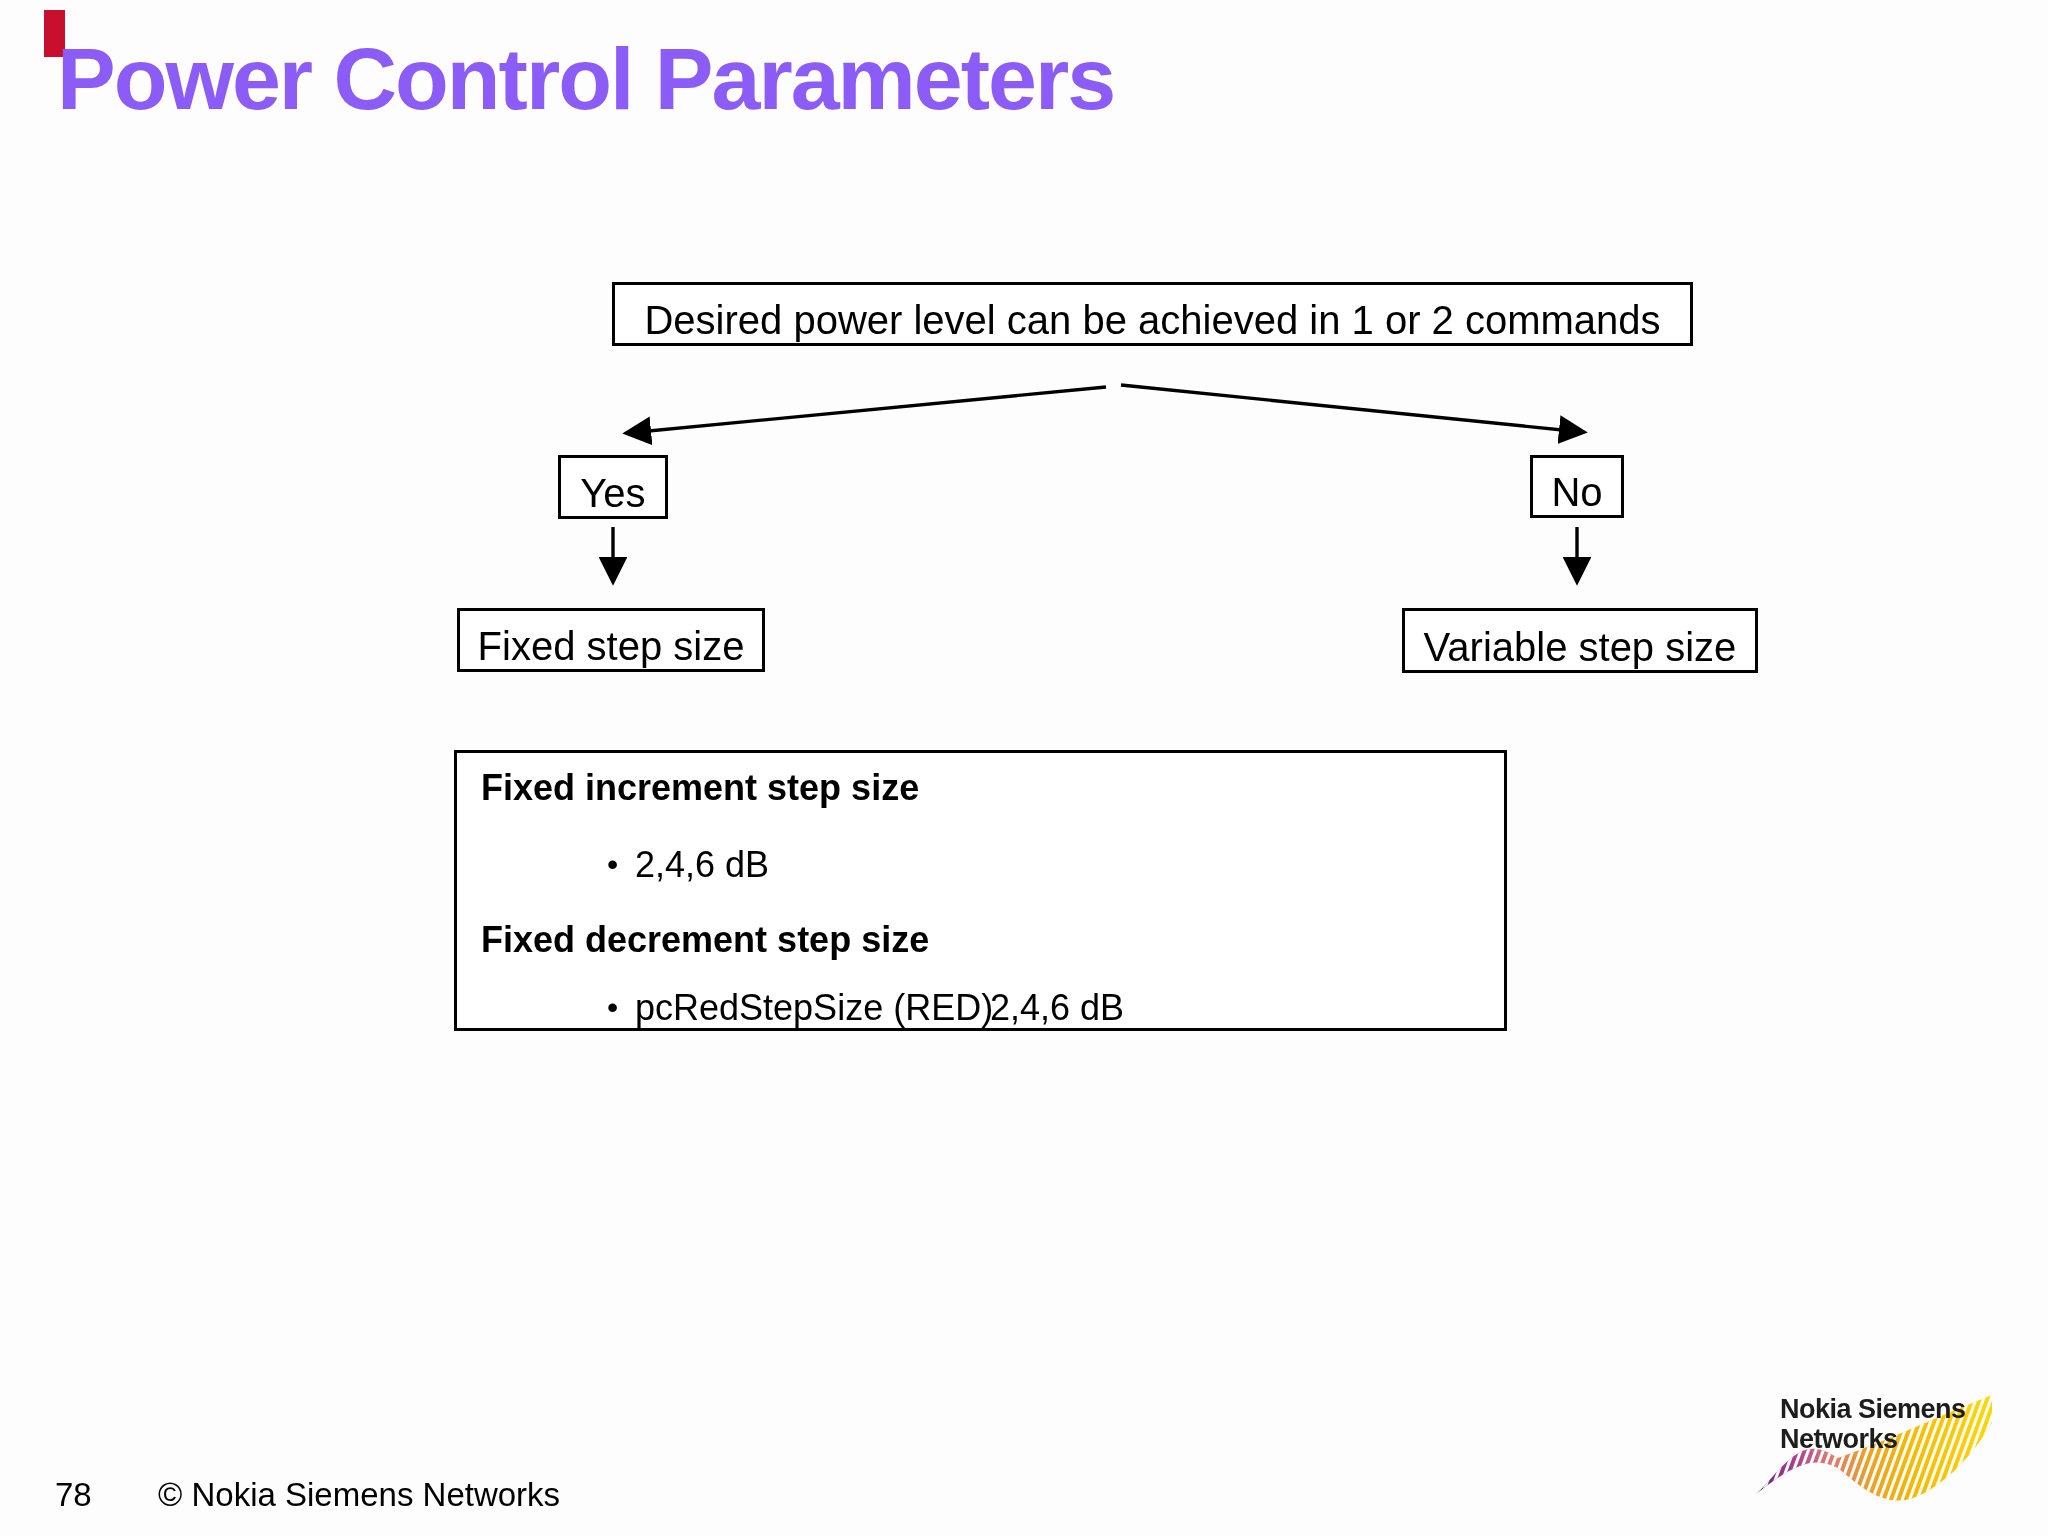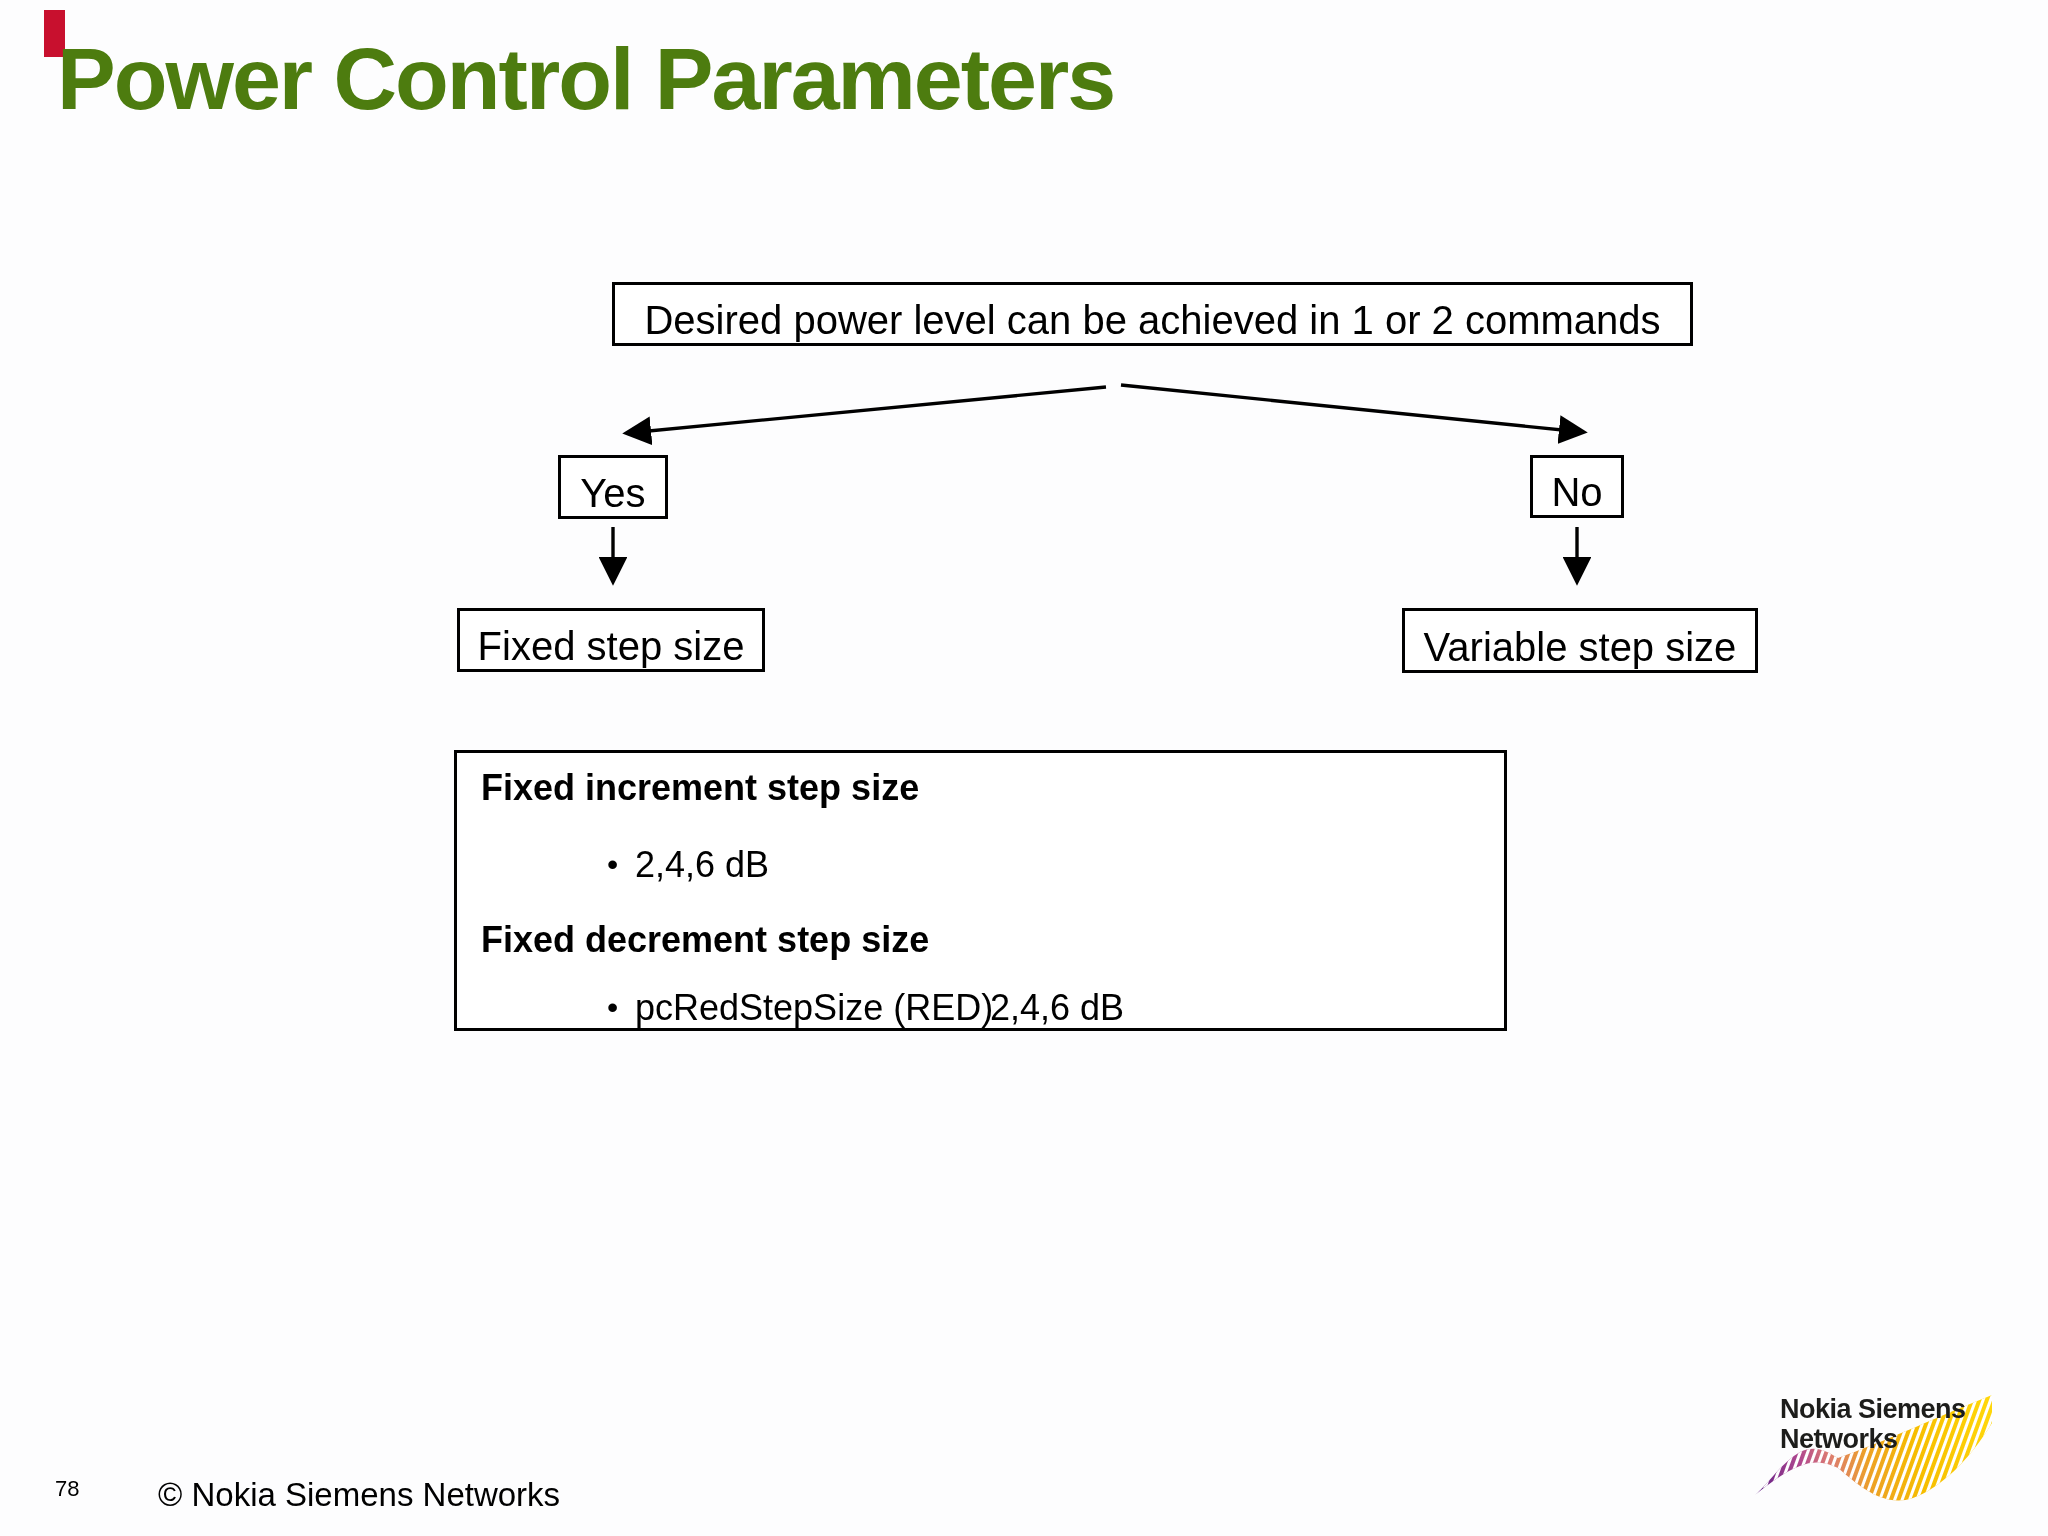--- a/index.html
+++ b/index.html
@@ -24,21 +24,21 @@
     background: #c8102e;
   }
 
   
   .title {
     position: absolute;
     left: 57px; top: 28px;
     font-size: 88px;
     font-weight: bold;
     letter-spacing: -2px;
-    color: #4d7c0f;
+    color: #8b5cf6;
     white-space: nowrap;
   }
   .subtitle {
     position: absolute;
     left: 57px; top: 128px;
     font-size: 48px;
     font-weight: bold;
     letter-spacing: -1px;
     color: #858c93;
     white-space: nowrap;
@@ -94,21 +94,21 @@
   }
   .bullet-line.first  { margin-top: 34px; }
   .bullet-line.second { margin-top: 25px; }
   .bullet { width: 28px; font-size: 32px; }
   .param  { width: 355px; }
 
   
   .page-number {
     position: absolute;
     left: 55px; top: 1476px;
-    font-size: 22px;
+    font-size: 33px;
     color: #000;
   }
   .copyright {
     position: absolute;
     left: 158px; top: 1476px;
     font-size: 33px;
     color: #000;
     white-space: nowrap;
   }
 

